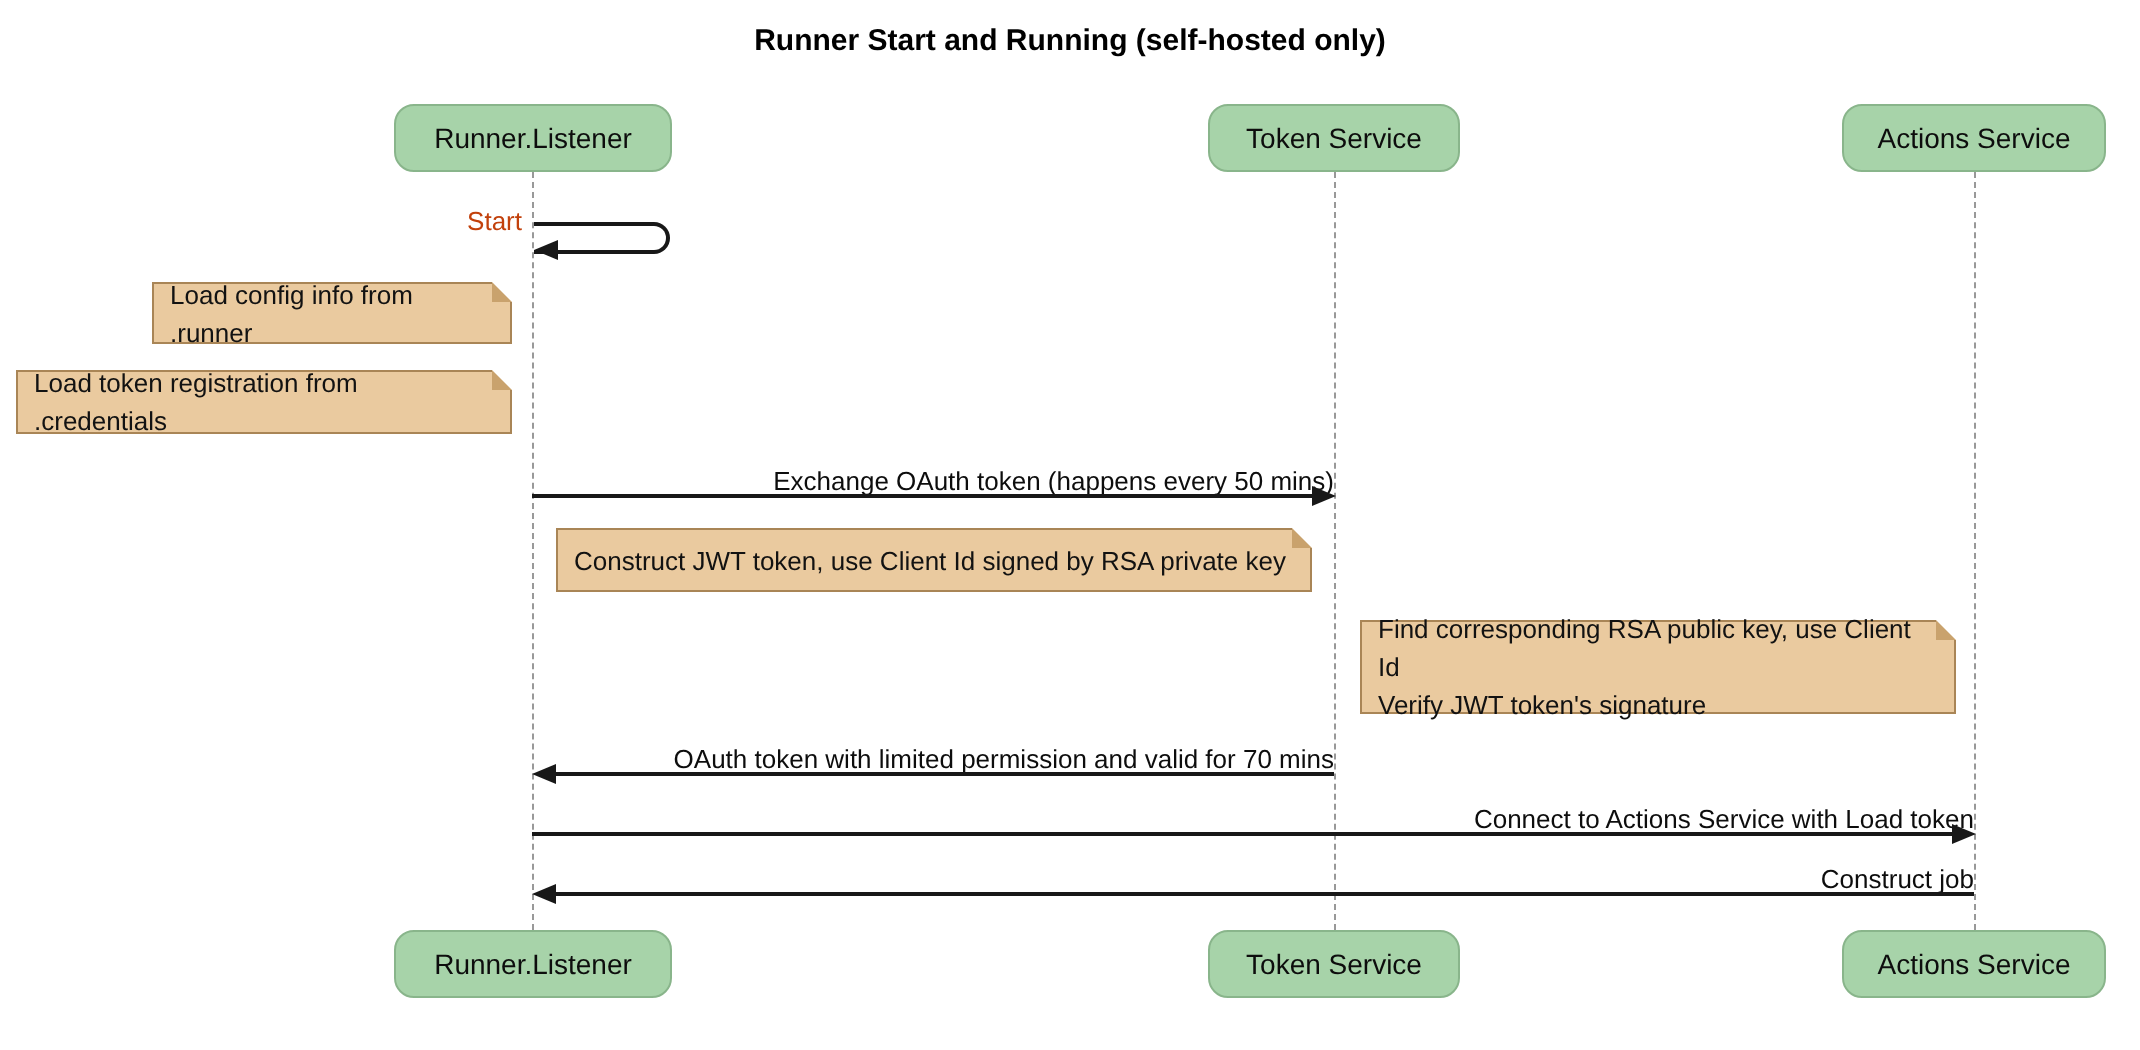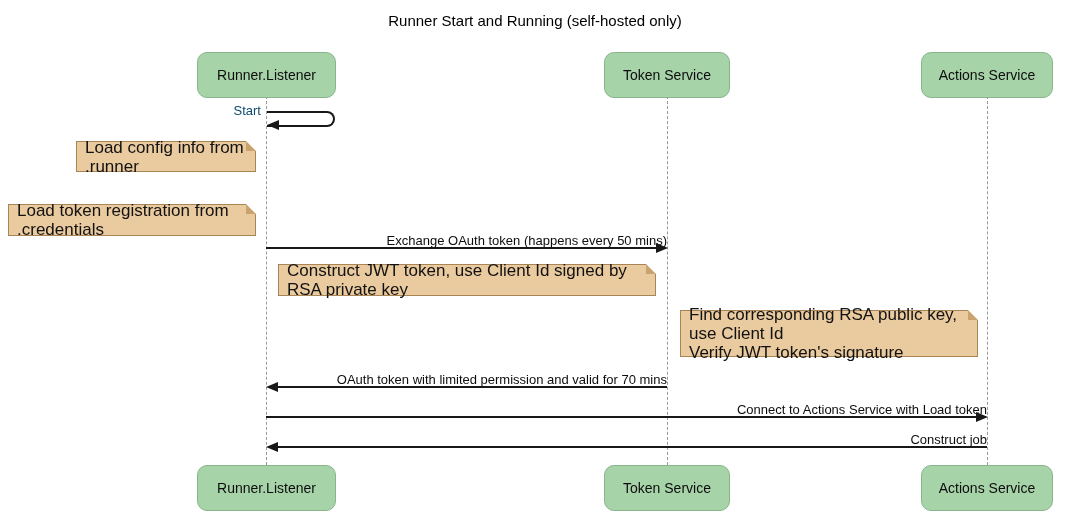--- a/index.html
+++ b/index.html
@@ -12,47 +12,47 @@
     font-family: "Liberation Sans", sans-serif;
     color: #111111;
     overflow: hidden;
   }
   .title {
     position: absolute;
     left: 0; top: 12px;
     width: 100%;
     text-align: center;
     font-size: 15px;
-    font-weight: normal;
+    font-weight: bold;
     color: #000000;
   }
   .lifeline {
     position: absolute;
     width: 0;
     border-left: 1px dashed #999999;
     top: 86px;
     height: 379px;
   }
   .participant {
     position: absolute;
-    height: 46px;
+    height: 34px;
     background: #A7D3A9;
     border: 1px solid #89B58B;
     border-radius: 10px;
     display: flex;
     align-items: center;
     justify-content: center;
     font-size: 14px;
     color: #0d0d0d;
   }
   .note {
     position: absolute;
     background: #EACA9F;
     border: 1px solid #A98556;
-    font-size: 17px;
+    font-size: 13px;
     color: #121212;
     display: flex;
     flex-direction: column;
     justify-content: center;
     padding: 3px 8px;
     line-height: 19px;
   }
   .note .fold {
     position: absolute;
     top: -1px; right: -1px;
@@ -94,21 +94,21 @@
     border: 2px solid #181818;
     border-left: none;
     border-radius: 0 9px 9px 0;
   }
   .self-label {
     position: absolute;
     left: 160px; top: 103px;
     width: 101px;
     text-align: right;
     font-size: 13px;
-    color: #0c4a6e;
+    color: #c2410c;
   }
 </style>
 </head>
 <body>
 
 <div class="canvas">
 
   <div class="title">Runner Start and Running (self-hosted only)</div>
 
   <div class="lifeline" style="left:266px"></div>
@@ -121,21 +121,21 @@
 
   <div class="self-label">Start</div>
   <div class="self-loop"></div>
   <span class="arr-left" style="left:267px; top:120px"></span>
 
   <div class="note" style="left:76px; top:141px; width:180px; height:31px">
     <span class="fold"></span>
     <div>Load config info from .runner</div>
   </div>
 
-  <div class="note" style="left:8px; top:204px; width:248px; height:32px">
+  <div class="note" style="left:8px; top:185px; width:248px; height:32px">
     <span class="fold"></span>
     <div>Load token registration from .credentials</div>
   </div>
 
   <div class="msg-label" style="left:266px; top:233px; width:401px">Exchange OAuth token (happens every 50 mins)</div>
   <div class="msg-line" style="left:266px; top:247px; width:392px"></div>
   <span class="arr-right" style="left:656px; top:243px"></span>
 
   <div class="note" style="left:680px; top:310px; width:298px; height:47px">
     <span class="fold"></span>

